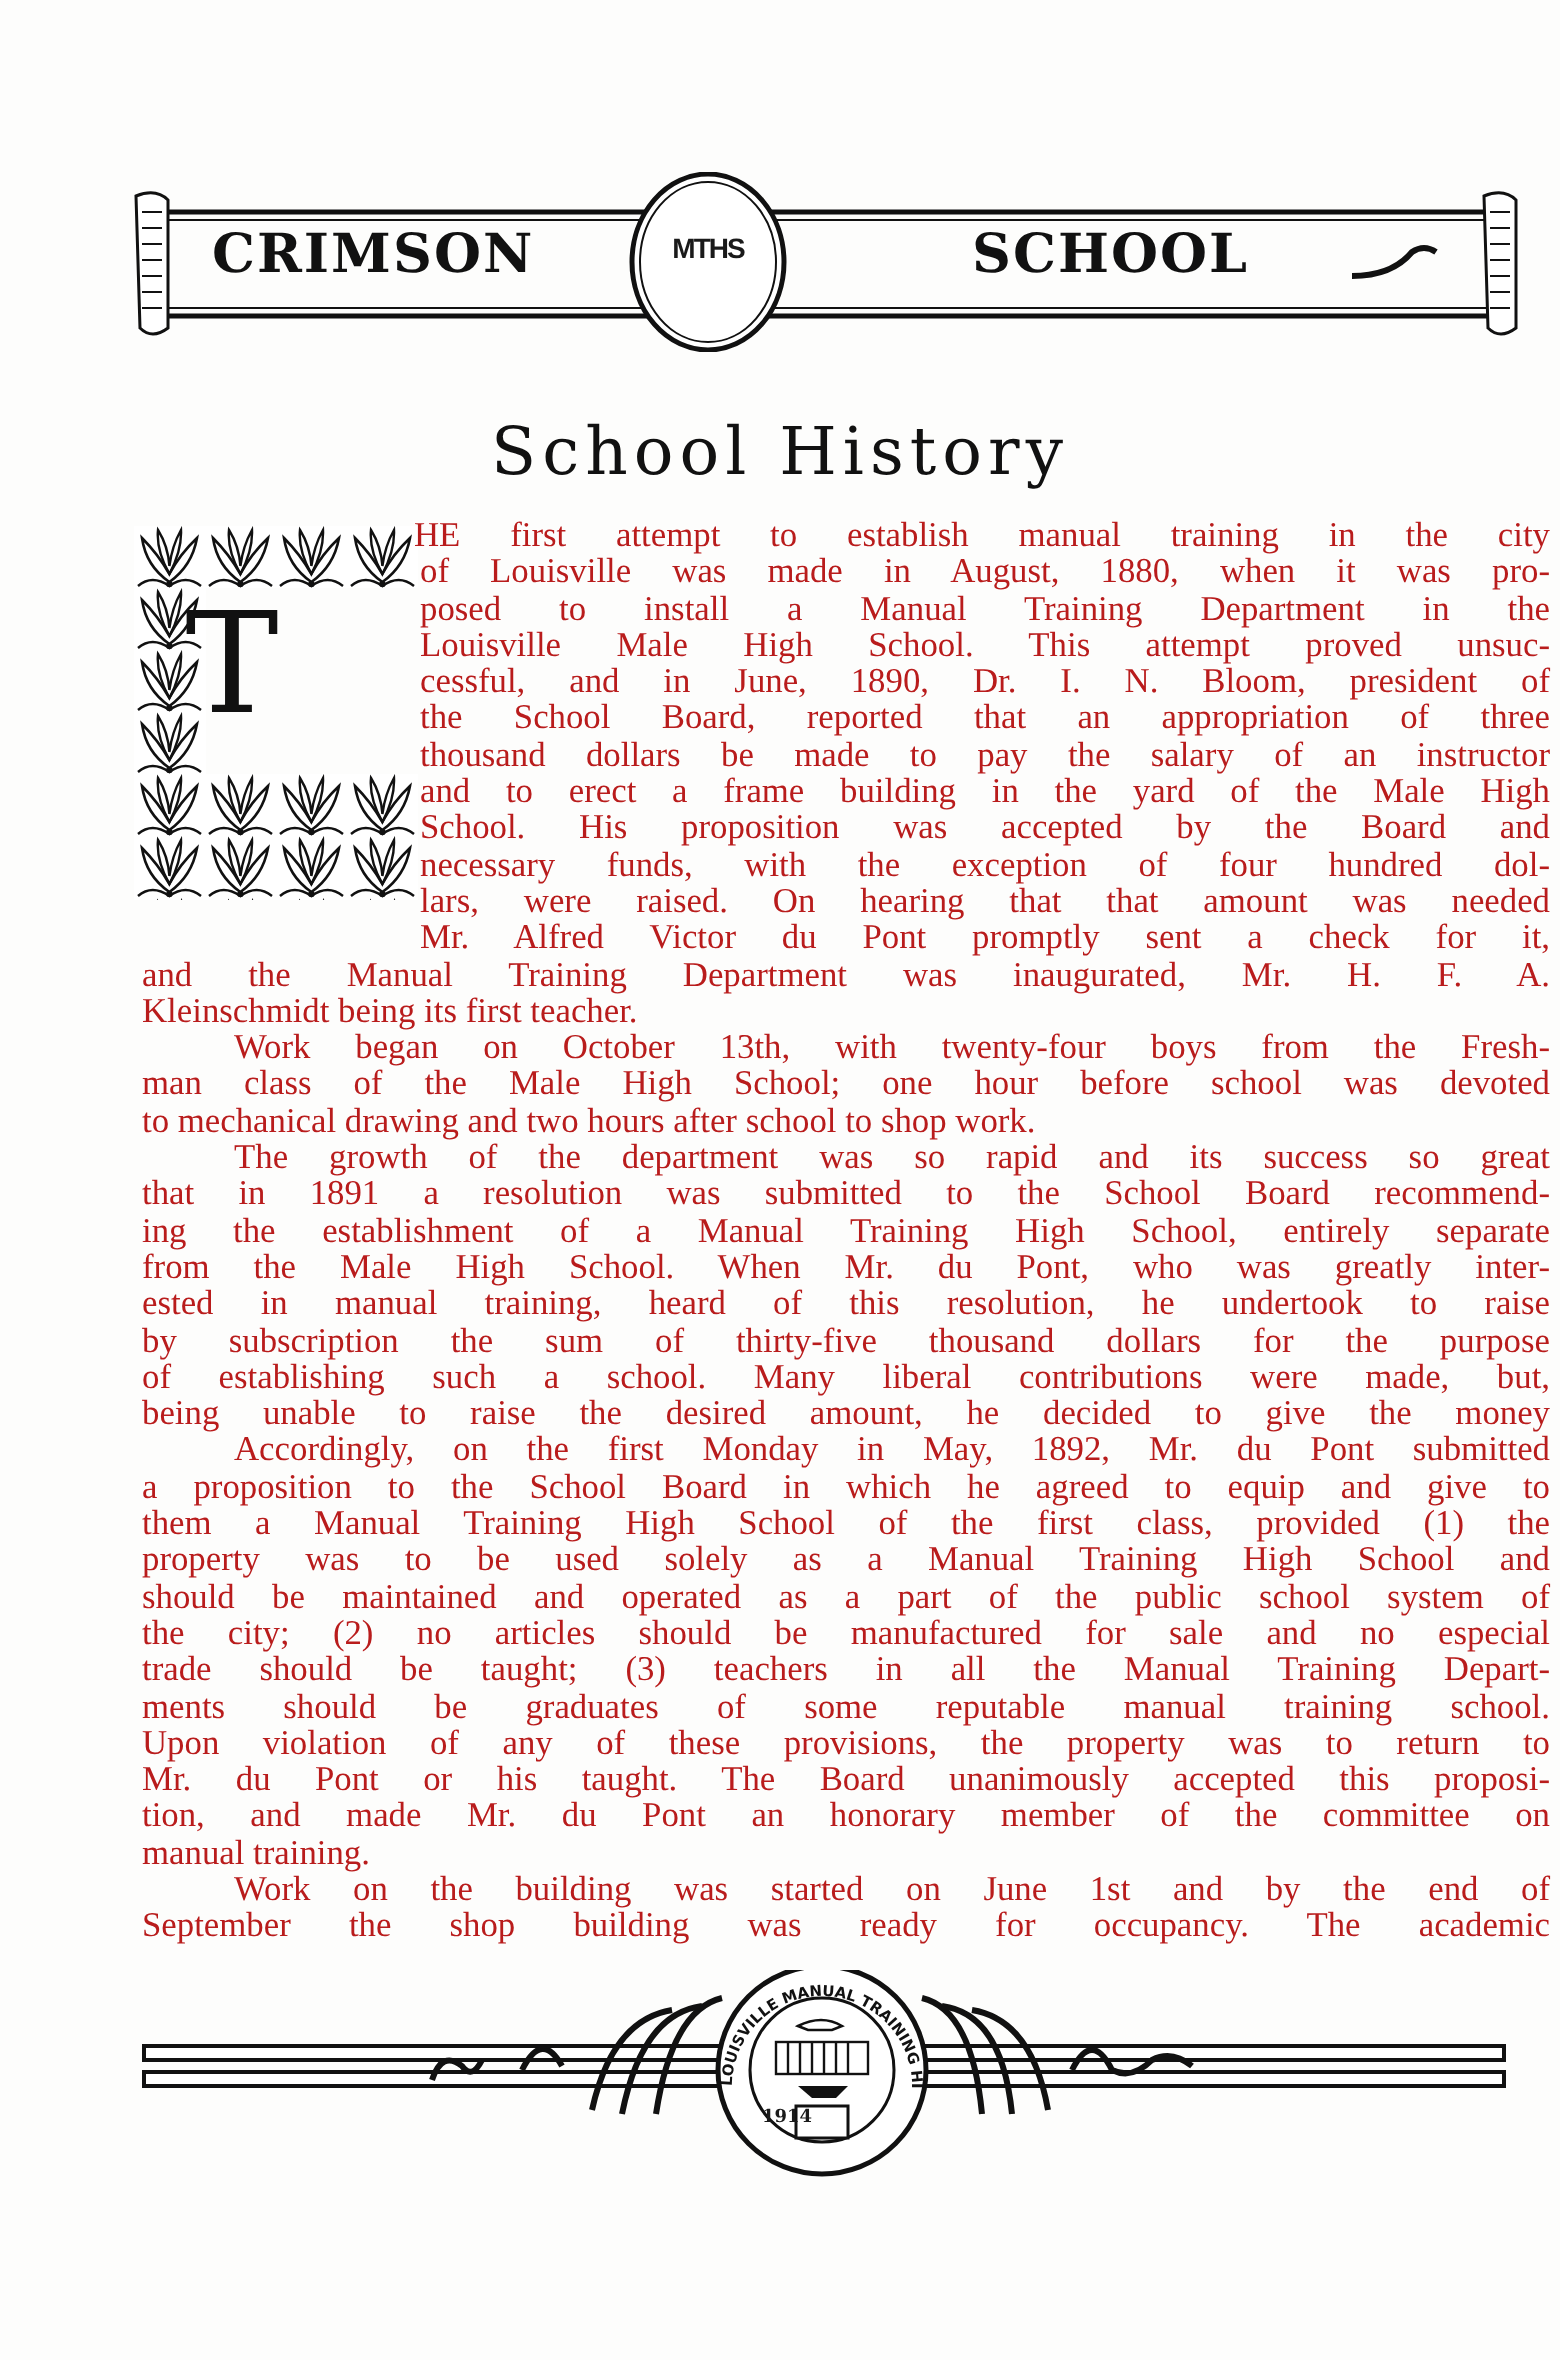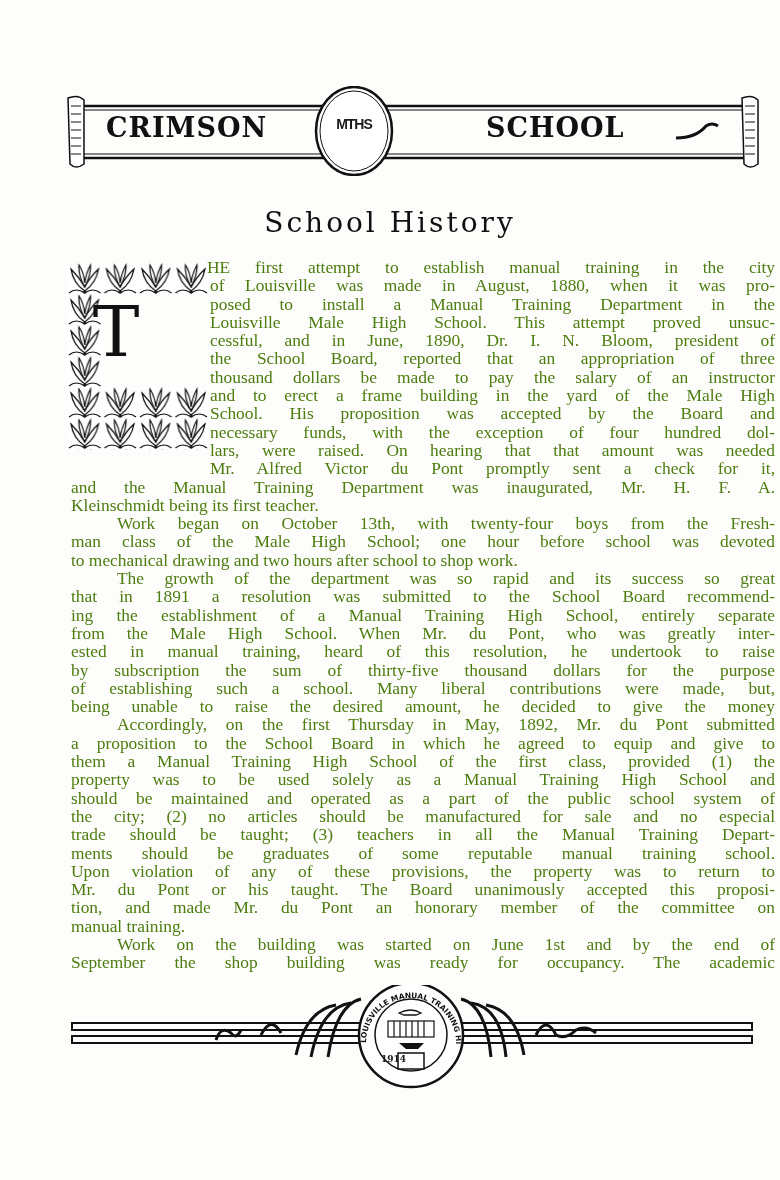--- a/index.html
+++ b/index.html
@@ -8,28 +8,28 @@
     font-family:"Liberation Serif", "DejaVu Serif", serif; color:#1a1a1a;
   }
   
   .banner { position:absolute; left:66px; top:86px; width:694px; height:90px; }
   .banner svg { display:block; }
   .banner-word { position:absolute; top:26px; font-family:"DejaVu Serif", serif; font-weight:bold;
     font-size:27px; letter-spacing:1px; color:#111; }
   .banner-left { left:40px; }
   .banner-right { left:420px; }
   .page-title { position:absolute; left:0; width:780px; top:206px; text-align:center;
-    font-family:"DejaVu Serif", serif; font-size:28px; letter-spacing:3px; color:#111; }
+    font-family:"DejaVu Serif", serif; font-size:33px; letter-spacing:3px; color:#111; }
   
   .dropcap { position:absolute; left:67px; top:263px; width:142px; height:187px; }
   .dropcap-letter { position:absolute; left:76px; top:297px; width:80px; font-family:"DejaVu Serif", serif;
     font-size:70px; line-height:70px; color:#111; text-align:center; }
   
   .text { position:absolute; left:71px; top:258px; width:704px; font-size:17.4px; line-height:18.3px;
-    text-align:justify; color:#4d7c0f; }
+    text-align:justify; color:#b91c1c; }
   .line { display:block; white-space:nowrap; text-align-last:justify; text-align:justify; }
   .line.last { text-align-last:left; }
   .indent-cap { padding-left:139px; }
   .indent-para { padding-left:46px; }
   
   .footer { position:absolute; left:66px; top:985px; width:690px; height:105px; }
 </style>
 </head>
 <body>
 
@@ -104,21 +104,21 @@
     <span class="line indent-para">The growth of the department was so rapid and its success so great</span>
     <span class="line">that in 1891 a resolution was submitted to the School Board recommend-</span>
     <span class="line">ing the establishment of a Manual Training High School, entirely separate</span>
     <span class="line">from the Male High School. When Mr. du Pont, who was greatly inter-</span>
     <span class="line">ested in manual training, heard of this resolution, he undertook to raise</span>
     <span class="line">by subscription the sum of thirty-five thousand dollars for the purpose</span>
     <span class="line">of establishing such a school. Many liberal contributions were made, but,</span>
     <span class="line">being unable to raise the desired amount, he decided to give the money</span>
   </div>
   <div>
-    <span class="line indent-para">Accordingly, on the first Thursday in May, 1892, Mr. du Pont submitted</span>
+    <span class="line indent-para">Accordingly, on the first Monday in May, 1892, Mr. du Pont submitted</span>
     <span class="line">a proposition to the School Board in which he agreed to equip and give to</span>
     <span class="line">them a Manual Training High School of the first class, provided (1) the</span>
     <span class="line">property was to be used solely as a Manual Training High School and</span>
     <span class="line">should be maintained and operated as a part of the public school system of</span>
     <span class="line">the city; (2) no articles should be manufactured for sale and no especial</span>
     <span class="line">trade should be taught; (3) teachers in all the Manual Training Depart-</span>
     <span class="line">ments should be graduates of some reputable manual training school.</span>
     <span class="line">Upon violation of any of these provisions, the property was to return to</span>
     <span class="line">Mr. du Pont or his taught. The Board unanimously accepted this proposi-</span>
     <span class="line">tion, and made Mr. du Pont an honorary member of the committee on</span>

